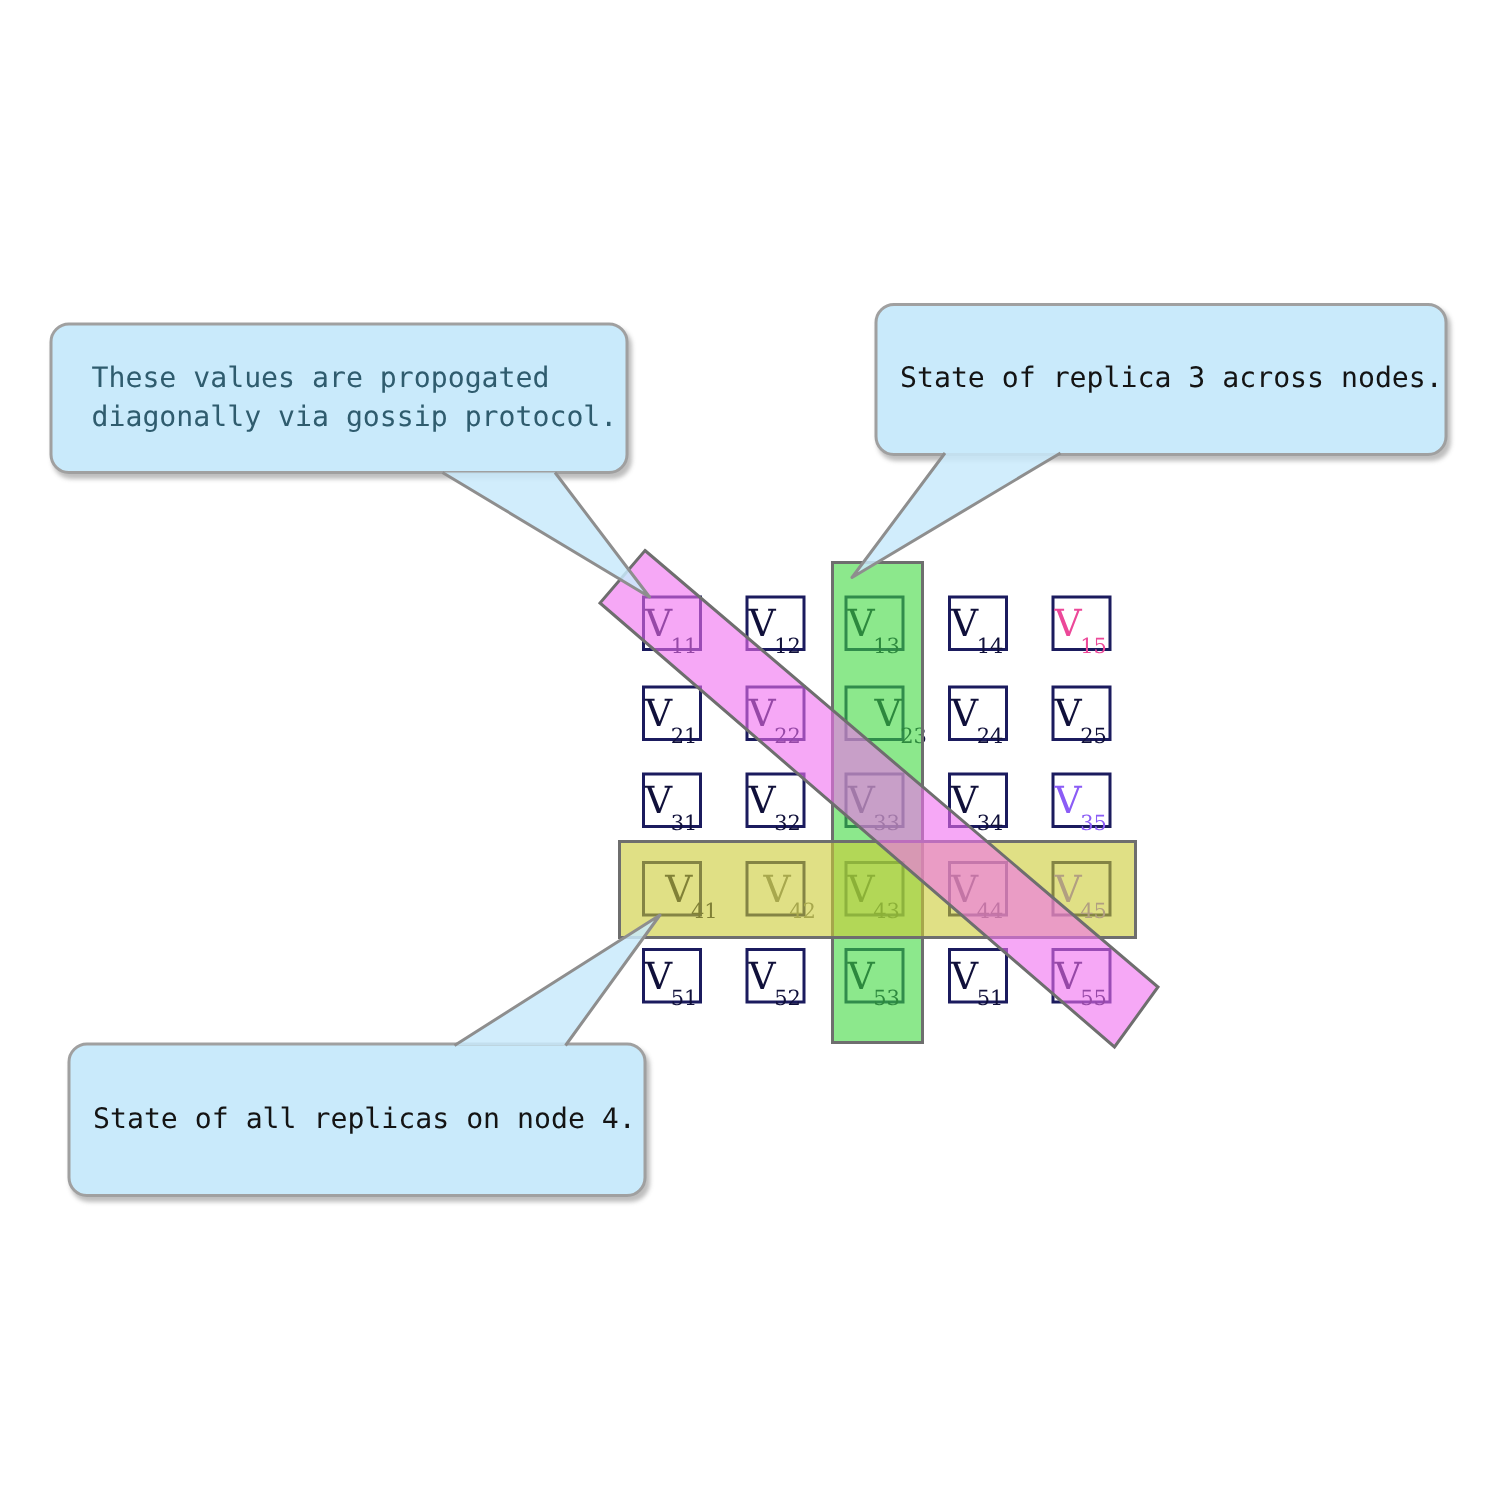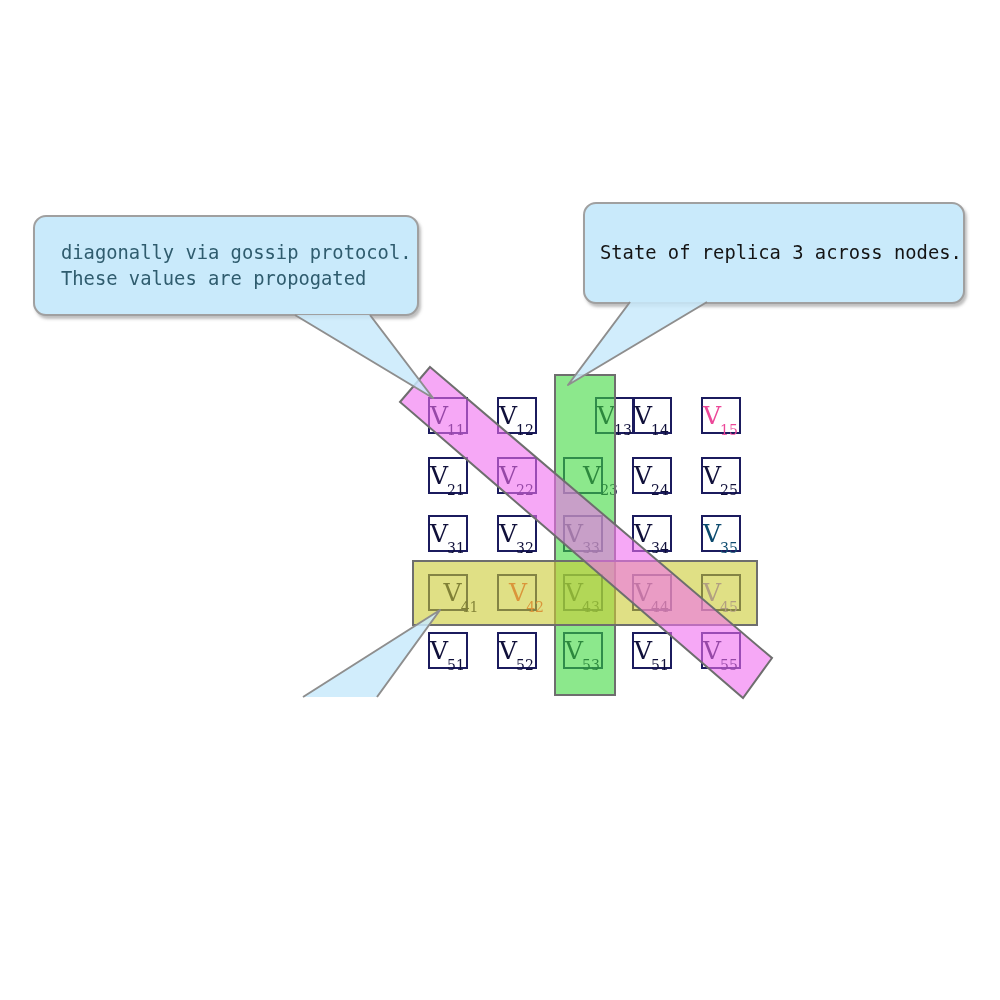--- a/index.html
+++ b/index.html
@@ -65,21 +65,21 @@
 
 <div id="canvas">
 
   <div id="grid">
       <div class="cell" style="left: 428px; top: 397px; border-color: rgb(27, 27, 94);">
         <span class="vlabel" style="color: rgb(16, 16, 58);">V<sub>11</sub></span>
       </div>
       <div class="cell" style="left: 497px; top: 397px; border-color: rgb(27, 27, 94);">
         <span class="vlabel" style="color: rgb(16, 16, 58);">V<sub>12</sub></span>
       </div>
-      <div class="cell" style="left: 563px; top: 397px; border-color: rgb(27, 27, 94); margin-left: 32px;">
+      <div class="cell" style="left: 563px; top: 397px; border-color: rgb(27, 27, 94);">
         <span class="vlabel" style="color: rgb(16, 16, 58);">V<sub>13</sub></span>
       </div>
       <div class="cell" style="left: 632px; top: 397px; border-color: rgb(27, 27, 94); justify-content: center;">
         <span class="vlabel" style="color: rgb(16, 16, 58);">V<sub>14</sub></span>
       </div>
       <div class="cell" style="left: 701px; top: 397px; border-color: rgb(27, 27, 94);">
         <span class="vlabel" style="color: #ec4899;">V<sub>15</sub></span>
       </div>
       <div class="cell" style="left: 428px; top: 457px; border-color: rgb(27, 27, 94);">
         <span class="vlabel" style="color: rgb(16, 16, 58);">V<sub>21</sub></span>
@@ -102,27 +102,27 @@
       <div class="cell" style="left: 497px; top: 515px; border-color: rgb(27, 27, 94);">
         <span class="vlabel" style="color: rgb(16, 16, 58);">V<sub>32</sub></span>
       </div>
       <div class="cell" style="left: 563px; top: 515px; border-color: rgb(27, 27, 94); justify-content: flex-end;">
         <span class="vlabel" style="color: rgb(16, 16, 58);">V<sub>33</sub></span>
       </div>
       <div class="cell" style="left: 632px; top: 515px; border-color: rgb(27, 27, 94);">
         <span class="vlabel" style="color: rgb(16, 16, 58);">V<sub>34</sub></span>
       </div>
       <div class="cell" style="left: 701px; top: 515px; border-color: rgb(27, 27, 94);">
-        <span class="vlabel" style="color: #0c4a6e;">V<sub>35</sub></span>
+        <span class="vlabel" style="color: #8b5cf6;">V<sub>35</sub></span>
       </div>
       <div class="cell" style="left: 428px; top: 574px; border-color: rgb(27, 27, 94); padding-left: 27px;">
         <span class="vlabel" style="color: rgb(16, 16, 58);">V<sub>41</sub></span>
       </div>
       <div class="cell" style="left: 497px; top: 574px; border-color: rgb(27, 27, 94);">
-        <span class="vlabel" style="color: #ef4444; margin-left: 20px;">V<sub>42</sub></span>
+        <span class="vlabel" style="color: #737373; margin-left: 20px;">V<sub>42</sub></span>
       </div>
       <div class="cell" style="left: 563px; top: 574px; border-color: rgb(27, 27, 94);">
         <span class="vlabel" style="color: rgb(16, 16, 58);">V<sub>43</sub></span>
       </div>
       <div class="cell" style="left: 632px; top: 574px; border-color: rgb(27, 27, 94);">
         <span class="vlabel" style="color: rgb(16, 16, 58);">V<sub>44</sub></span>
       </div>
       <div class="cell" style="left: 701px; top: 574px; border-color: rgb(27, 27, 94);">
         <span class="vlabel" style="color: #8b5cf6;">V<sub>45</sub></span>
       </div>
@@ -143,28 +143,31 @@
       </div>
     </div>
 
   <svg class="layer" width="1000" height="1000">
     <rect x="555" y="375" width="60" height="320" fill-opacity="0.6" stroke-width="2" fill="#3fd83f" style="stroke: rgb(110, 110, 110);"></rect>
     <rect x="413" y="561" width="344" height="64" fill-opacity="0.6" stroke-width="2" fill="#cccc33" style="stroke: rgb(110, 110, 110);"></rect>
     <polygon points="430,367 772,658 743,698 400,402" fill-opacity="0.6" stroke-width="2" fill="#f06ef0" style="stroke: rgb(110, 110, 110);"></polygon>
   </svg>
 
   <div class="callout" id="callout-gossip" style="background-color: rgb(201, 234, 251);">
+    <div style="color: rgb(47, 92, 110);">These values are propogated</div>
     <div style="color: rgb(47, 92, 110);">diagonally via gossip protocol.</div>
-    <div style="color: rgb(47, 92, 110);">These values are propogated</div>
   </div>
 
   <div class="callout" id="callout-replica" style="background-color: rgb(201, 234, 251);">
     <div style="color: rgb(20, 20, 20);">State of replica 3 across nodes.</div>
   </div>
 
+  <div class="callout" id="callout-node" style="background-color: rgb(201, 234, 251);">
+    <div style="color: rgb(20, 20, 20);">State of all replicas on node 4.</div>
+  </div>
 
   <svg class="layer" width="1000" height="1000">
     <path d="M295,315 L433,398 L370,315" fill-opacity="0.85" stroke-width="2" stroke-linejoin="round" fill="#c9eafb" style="stroke: rgb(142, 142, 142);"></path>
     <path d="M630,302 L568,385 L707,302" fill-opacity="0.85" stroke-width="2" stroke-linejoin="round" fill="#c9eafb" style="stroke: rgb(142, 142, 142);"></path>
     <path d="M303,697 L440,610 L377,697" fill-opacity="0.85" stroke-width="2" stroke-linejoin="round" fill="#c9eafb" style="stroke: rgb(142, 142, 142);"></path>
   </svg>
 
 </div>
 
 </body></html>

